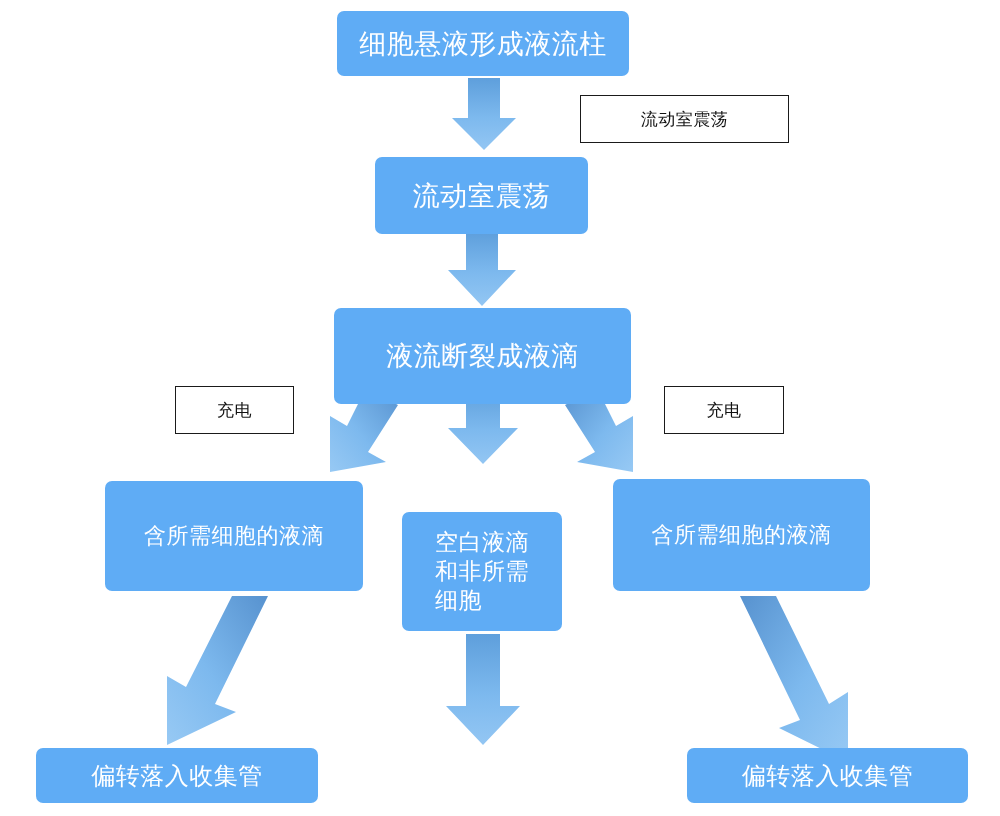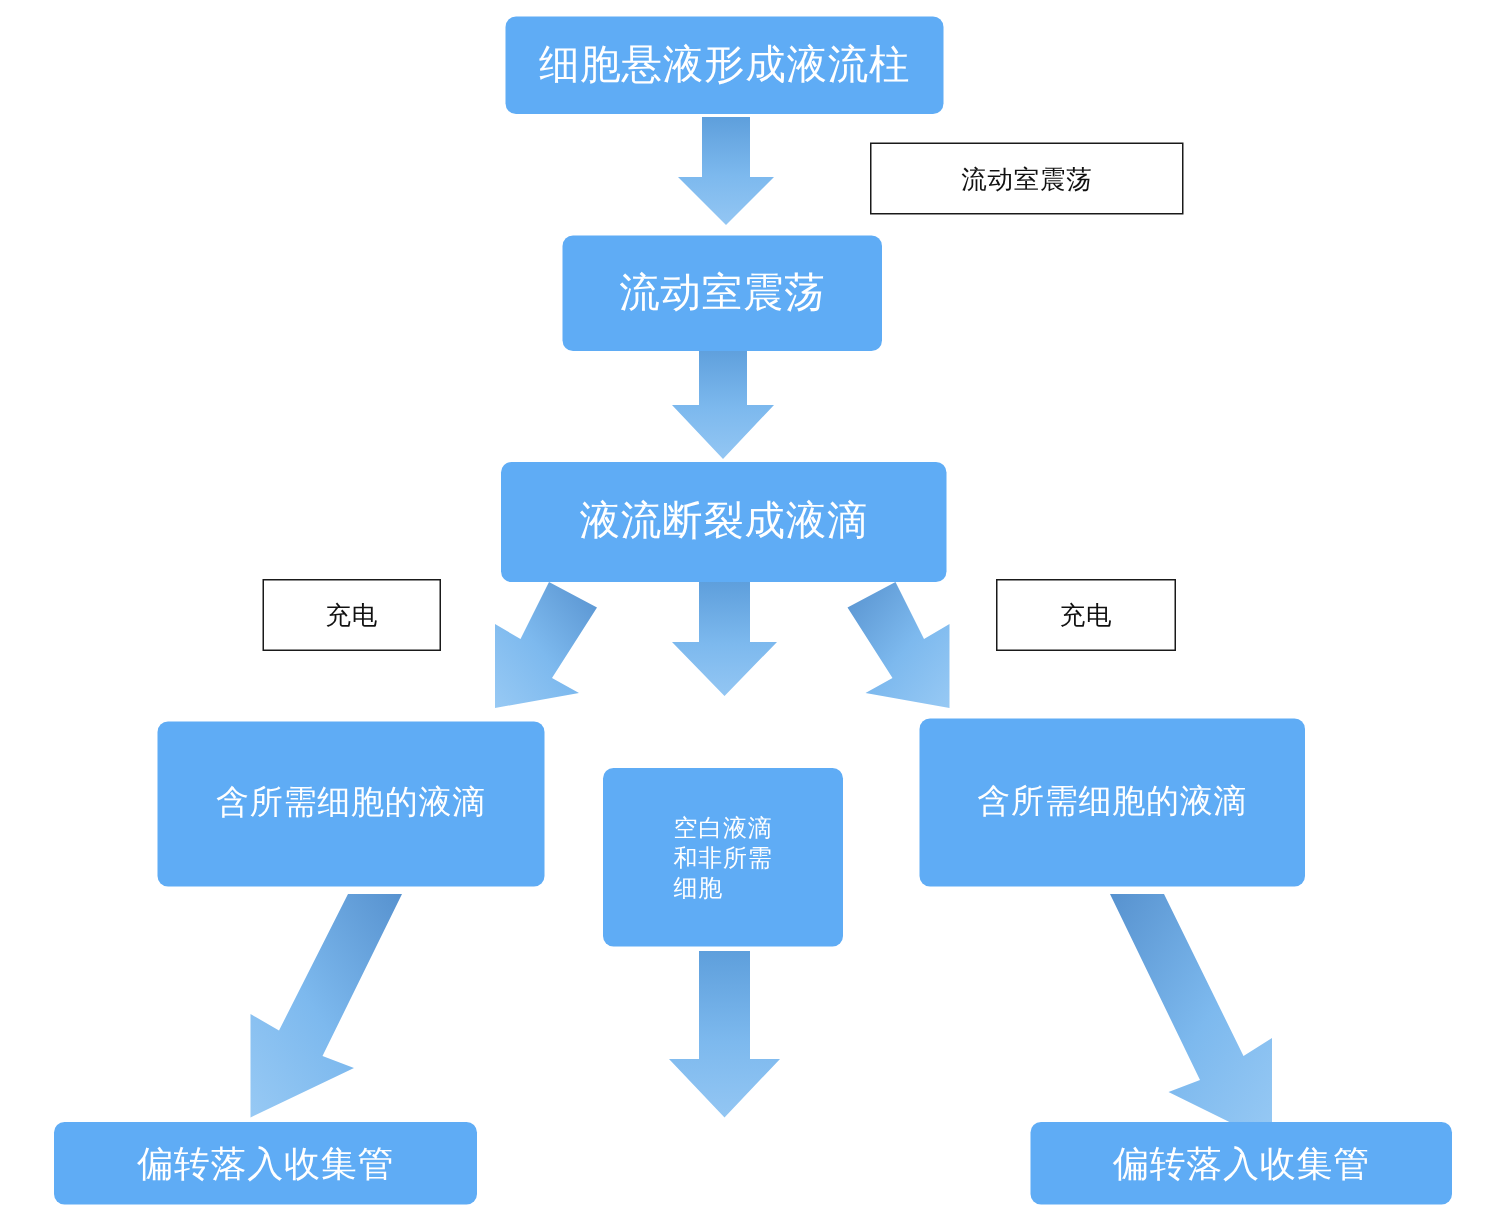--- a/index.html
+++ b/index.html
@@ -105,23 +105,23 @@
       <path d="M 466 634 L 500 634 L 500 706 L 520 706 L 483 745 L 446 706 L 466 706 Z" fill="url(#gradV)"></path>
     </g>
 
     <g>
       <path d="M 740 596 L 776 596 L 829 704 L 848 692 L 848 762 L 779 728 L 800 720 Z" fill="url(#gradDR)"></path>
     </g>
   </svg>
 
   <div class="node" style="left: 337px; top: 11px; width: 292px; height: 65px; font-size: 27px; background: rgb(95, 172, 245); color: rgb(255, 255, 255);">细胞悬液形成液流柱</div>
   <div class="node" style="left: 375px; top: 157px; width: 213px; height: 77px; font-size: 27px; background: rgb(95, 172, 245); color: rgb(255, 255, 255);">流动室震荡</div>
-  <div class="node" style="left: 334px; top: 308px; width: 297px; height: 80px; font-size: 27px; background: rgb(95, 172, 245); color: rgb(255, 255, 255);">液流断裂成液滴</div>
+  <div class="node" style="left: 334px; top: 308px; width: 297px; height: 96px; font-size: 27px; background: rgb(95, 172, 245); color: rgb(255, 255, 255);">液流断裂成液滴</div>
   <div class="node" style="left: 105px; top: 481px; width: 258px; height: 110px; font-size: 22px; background: rgb(95, 172, 245); color: rgb(255, 255, 255);">含所需细胞的液滴</div>
-  <div class="node" style="left: 402px; top: 512px; width: 160px; height: 119px; font-size: 16px; background: rgb(95, 172, 245); color: rgb(255, 255, 255);">空白液滴
+  <div class="node" style="left: 402px; top: 512px; width: 160px; height: 119px; font-size: 23px; background: rgb(95, 172, 245); color: rgb(255, 255, 255);">空白液滴
 和非所需
 细胞</div>
   <div class="node" style="left: 613px; top: 479px; width: 257px; height: 112px; font-size: 22px; background: rgb(95, 172, 245); color: rgb(255, 255, 255);">含所需细胞的液滴</div>
   <div class="node" style="left: 36px; top: 748px; width: 282px; height: 55px; font-size: 24px; background: rgb(95, 172, 245); color: rgb(255, 255, 255);">偏转落入收集管</div>
   <div class="node" style="left: 687px; top: 748px; width: 281px; height: 55px; font-size: 24px; background: rgb(95, 172, 245); color: rgb(255, 255, 255);">偏转落入收集管</div>
 
   <div class="label-box" style="left: 580px; top: 95px; width: 209px; height: 48px; border-color: rgb(26, 26, 26); color: rgb(17, 17, 17);">流动室震荡</div>
   <div class="label-box" style="left: 175px; top: 386px; width: 119px; height: 48px; border-color: rgb(26, 26, 26); color: rgb(17, 17, 17);">充电</div>
   <div class="label-box" style="left: 664px; top: 386px; width: 120px; height: 48px; border-color: rgb(26, 26, 26); color: rgb(17, 17, 17);">充电</div>
 

